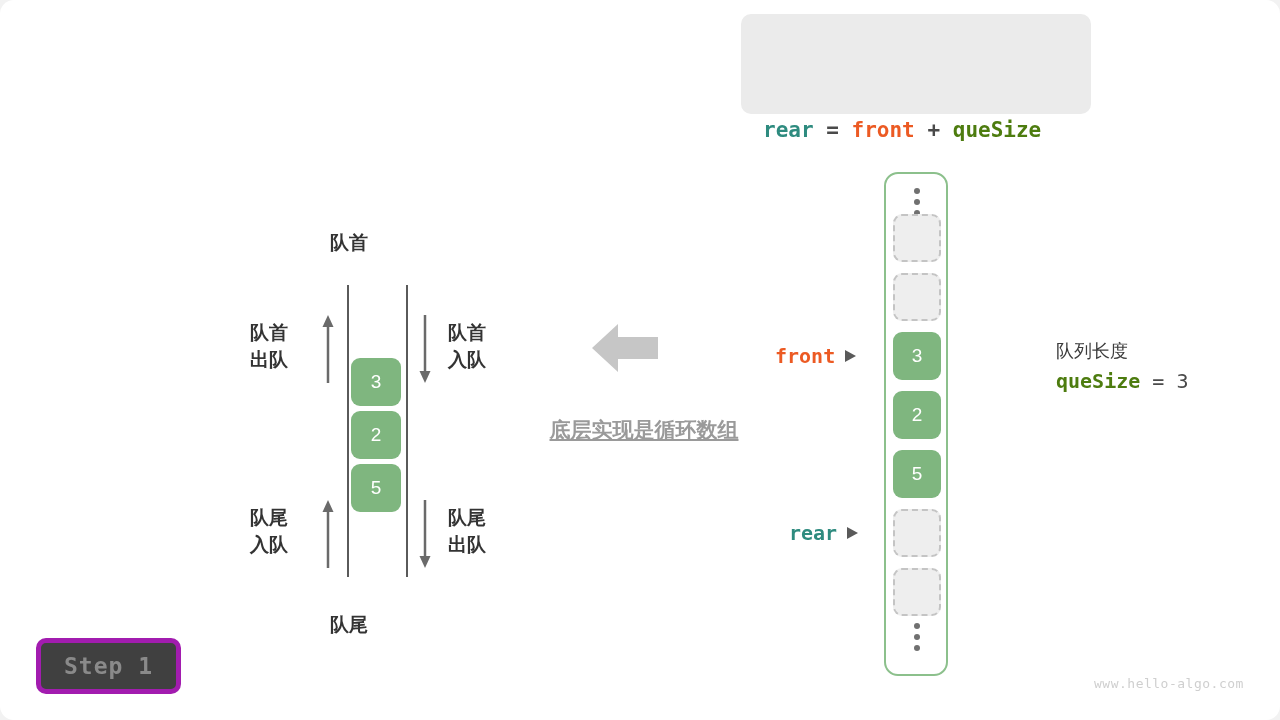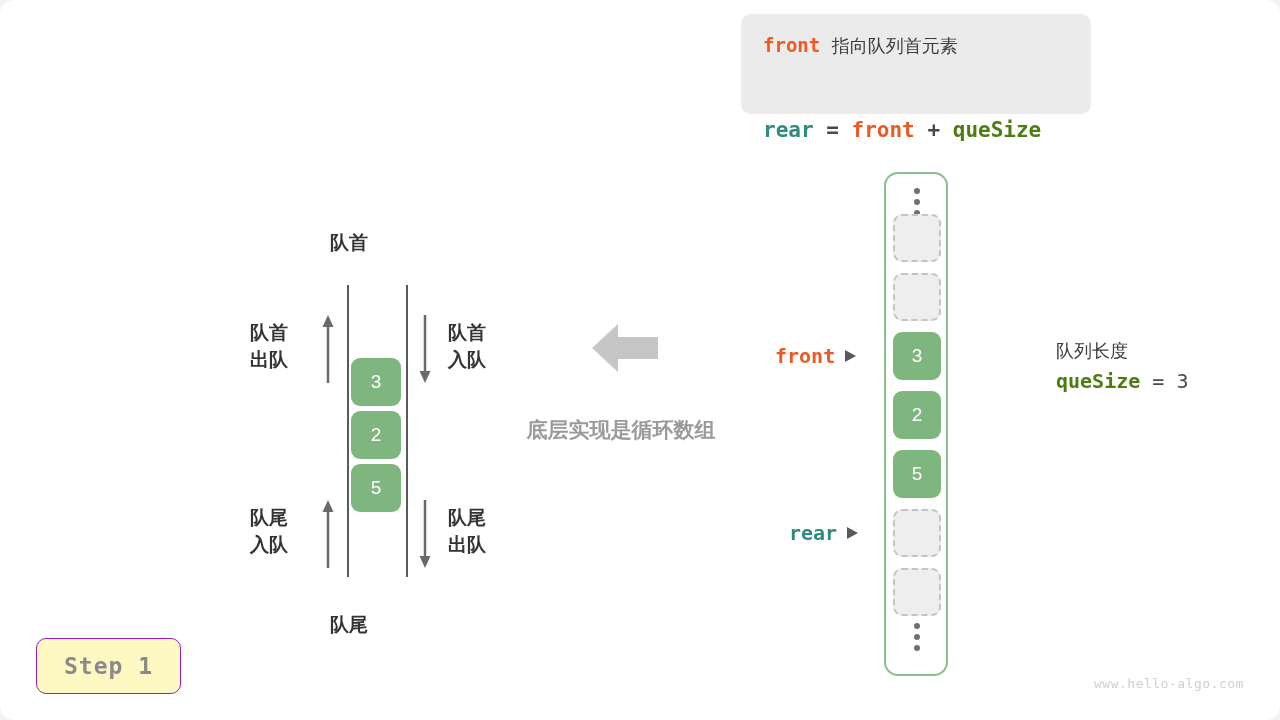--- a/index.html
+++ b/index.html
@@ -195,43 +195,44 @@
   #op-front-out { left: 250px; top: 319px; text-align: left; }
   #op-rear-in   { left: 250px; top: 504px; text-align: left; }
   #op-front-in  { left: 448px; top: 319px; text-align: left; }
   #op-rear-out  { left: 448px; top: 504px; text-align: left; }
 
   
   .thin-arrow { position: absolute; }
 
   
   #center-note {
-    left: 621px;
+    left: 644px;
     top: 413px;
     transform: translateX(-50%);
     text-align: center;
     font-size: 21px;
     font-weight: bold;
     color: #9a9a9a;
     line-height: 33px;
     white-space: nowrap;
+    text-decoration: underline;
   }
 
   
   #big-arrow { left: 592px; top: 320px; }
 
   
   #step-badge {
     left: 36px;
     top: 638px;
     width: 145px;
     height: 56px;
-    border: 1px solid #a21caf;
+    border: 5px solid #a21caf;
     border-radius: 10px;
-    background: #fef9c3;
+    background: #404040;
     display: flex;
     align-items: center;
     justify-content: center;
     box-sizing: border-box;
   }
   #step-badge .step-text {
     font-family: "DejaVu Sans Mono", "Liberation Mono", monospace;
     font-size: 23px;
     font-weight: bold;
     color: #8a8a8a;
@@ -248,24 +249,20 @@
     letter-spacing: 0.5px;
     white-space: nowrap;
   }
 </style>
 </head>
 <body>
 
 <div id="canvas">
 
   <div class="abs" id="legend-box">
-    <div class="legend-line">
-      <span class="tok-front">front</span>
-      <span class="cn">指向队列首元素</span>
-    </div>
   </div>
 
   <div class="abs" id="formula">
     <span class="tok-rear">rear</span>
     <span class="tok-op">=</span>
     <span class="tok-front">front</span>
     <span class="tok-op">+</span>
     <span class="tok-size">queSize</span>
   </div>
 

